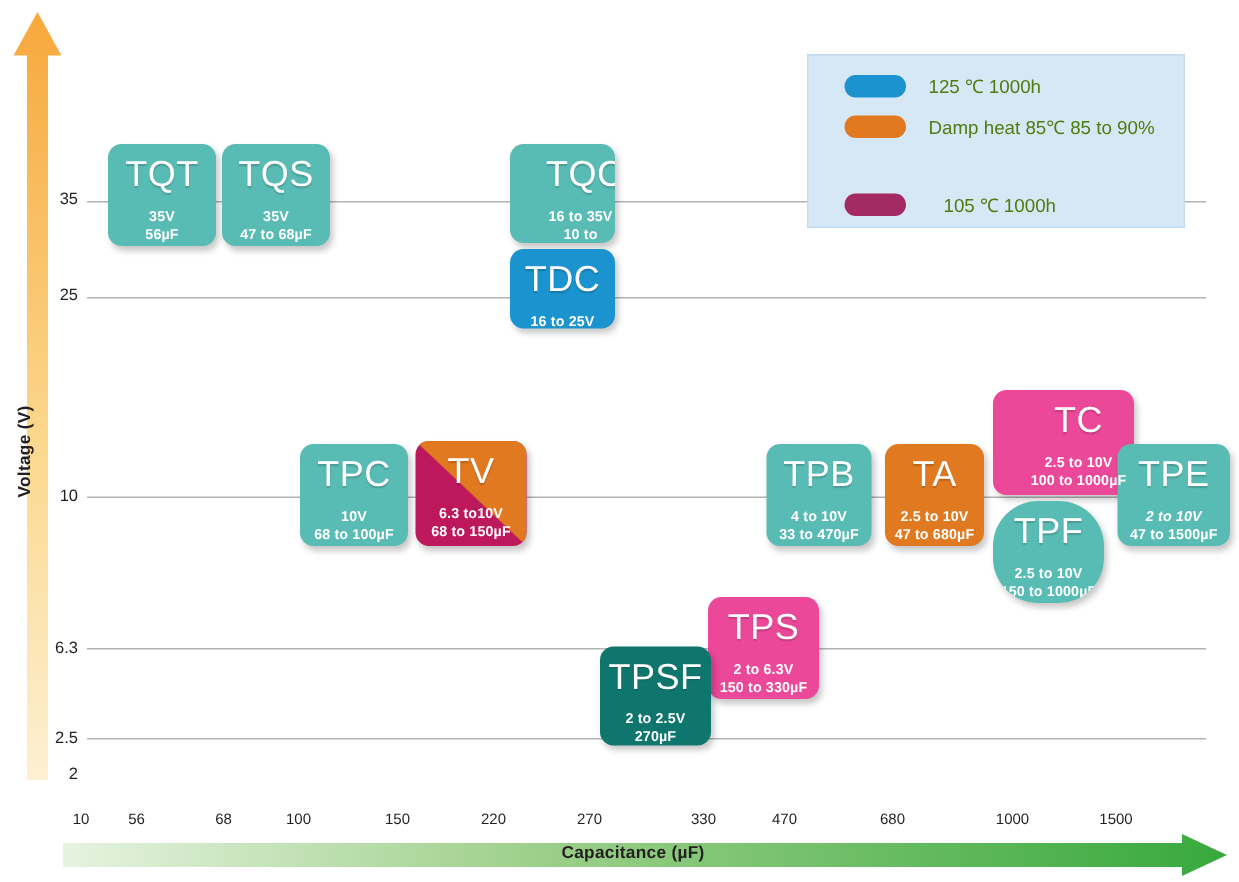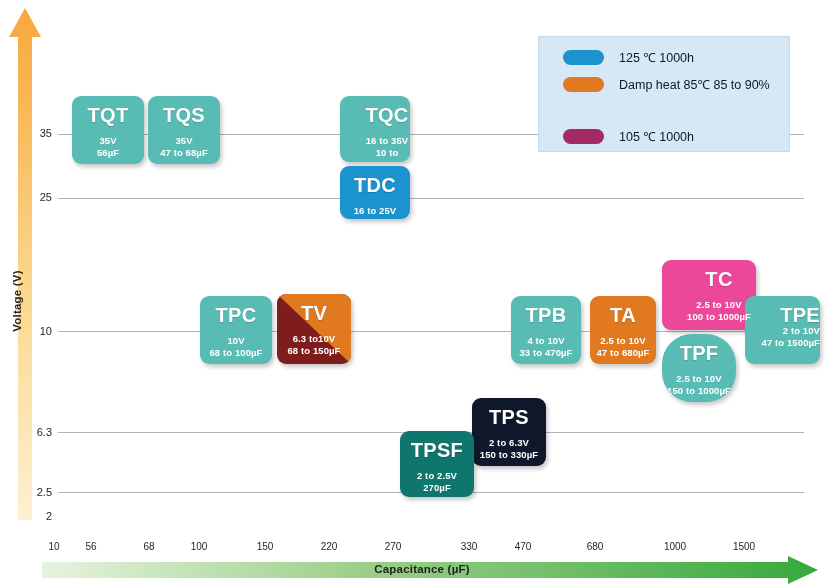--- a/index.html
+++ b/index.html
@@ -48,21 +48,21 @@
     position:absolute;
     border-radius:9px;
     box-shadow:2px 3px 4px rgba(0,0,0,0.22);
     color:#ffffff;
     text-align:center;
     overflow:hidden;
     box-sizing:border-box;
   }
   .pbox .pname{
     position:relative;z-index:2;
-    font-size:20px;font-weight:bold;
+    font-size:24px;font-weight:normal;
     line-height:1;
     letter-spacing:0.3px;
     text-shadow:0 1px 1px rgba(0,0,0,0.18);
   }
   .pbox .pspec{
     position:relative;z-index:2;
     font-size:9.5px;font-weight:bold;line-height:12px;
     letter-spacing:0.1px;
   }
   .pbox .diag{
@@ -78,21 +78,21 @@
   }
   .legend-row{
     position:absolute;
     display:flex;align-items:center;
   }
   .legend-swatch{
     width:41px;height:15px;border-radius:8px;flex:none;
   }
   .legend-label{
     margin-left:15px;
-    font-size:12.5px;color:#0f172a;white-space:nowrap;
+    font-size:12.5px;color:#4d7c0f;white-space:nowrap;
   }
 </style>
 </head>
 <body>
 
 <div id="root">
 
   <div class="yaxis-arrow">
     <svg width="34" height="512" viewBox="0 0 34 512" xmlns="http://www.w3.org/2000/svg">
       <defs>
@@ -169,21 +169,21 @@
       <div class="pbox" style="left: 340px; top: 166px; width: 70px; height: 53px; background: rgb(27, 147, 206);">
         <div class="pname" style="margin-top: 9px;">TDC</div>
         <div class="pspec" style="margin-top: 10px;">16 to 25V</div>
         <div class="pspec">15 to 220µF</div>
       </div>
       <div class="pbox" style="left: 200px; top: 296px; width: 72px; height: 68px; background: rgb(89, 188, 180);">
         <div class="pname" style="margin-top: 9px;">TPC</div>
         <div class="pspec" style="margin-top: 10px;">10V</div>
         <div class="pspec">68 to 100µF</div>
       </div>
-      <div class="pbox" style="left: 277px; top: 294px; width: 74px; height: 70px; background: #7f1d1d;">
+      <div class="pbox" style="left: 277px; top: 294px; width: 74px; height: 70px; background: #be185d;">
         <div class="diag" style="background: linear-gradient(to left bottom, rgb(224, 121, 31) 0%, rgb(224, 121, 31) 49.5%, rgba(0, 0, 0, 0) 50.5%, rgba(0, 0, 0, 0) 100%);"></div>
         <div class="pname" style="margin-top: 9px;">TV</div>
         <div class="pspec" style="margin-top: 10px;">6.3 to10V</div>
         <div class="pspec">68 to 150µF</div>
       </div>
       <div class="pbox" style="left: 511px; top: 296px; width: 70px; height: 68px; background: rgb(89, 188, 180);">
         <div class="pname" style="margin-top: 9px;">TPB</div>
         <div class="pspec" style="margin-top: 10px;">4 to 10V</div>
         <div class="pspec">33 to 470µF</div>
       </div>
@@ -195,45 +195,45 @@
       <div class="pbox" style="left: 662px; top: 260px; width: 94px; height: 70px; background: #ec4899; padding-left: 20px;">
         <div class="pname" style="margin-top: 9px;">TC</div>
         <div class="pspec" style="margin-top: 10px;">2.5 to 10V</div>
         <div class="pspec">100 to 1000µF</div>
       </div>
       <div class="pbox" style="left: 662px; top: 334px; width: 74px; height: 68px; background: rgb(89, 188, 180); border-radius: 30px;">
         <div class="pname" style="margin-top: 9px;">TPF</div>
         <div class="pspec" style="margin-top: 10px;">2.5 to 10V</div>
         <div class="pspec">150 to 1000µF</div>
       </div>
-      <div class="pbox" style="left: 745px; top: 296px; width: 75px; height: 68px; background: rgb(89, 188, 180); text-align: right;">
+      <div class="pbox" style="left: 745px; top: 296px; width: 75px; height: 68px; background: rgb(89, 188, 180);">
         <div class="pname" style="margin-top: 9px;">TPE</div>
-        <div class="pspec" style="">2 to 10V</div>
+        <div class="pspec" style="margin-top: 10px; font-style: italic;">2 to 10V</div>
         <div class="pspec">47 to 1500µF</div>
       </div>
-      <div class="pbox" style="left: 472px; top: 398px; width: 74px; height: 68px; background: #0f172a;">
+      <div class="pbox" style="left: 472px; top: 398px; width: 74px; height: 68px; background: #ec4899;">
         <div class="pname" style="margin-top: 9px;">TPS</div>
         <div class="pspec" style="margin-top: 10px;">2 to 6.3V</div>
         <div class="pspec">150 to 330µF</div>
       </div>
       <div class="pbox" style="left: 400px; top: 431px; width: 74px; height: 66px; background: #0f766e;">
         <div class="pname" style="margin-top: 9px;">TPSF</div>
         <div class="pspec" style="margin-top: 10px;">2 to 2.5V</div>
         <div class="pspec">270µF</div>
       </div>
     </div>
 
   <div class="legend" id="legend" style="left:538px;top:36px;width:252px;height:116px;">
       <div class="legend-row" style="left: 24px; top: 12px;">
         <div class="legend-swatch" style="background: rgb(27, 147, 206);"></div>
         <div class="legend-label">125 ℃ 1000h</div>
       </div>
       <div class="legend-row" style="left: 24px; top: 39px;">
         <div class="legend-swatch" style="background: rgb(224, 121, 31);"></div>
         <div class="legend-label">Damp heat 85℃ 85 to 90%</div>
       </div>
-      <div class="legend-row" style="left: 24px; top: 91px;">
+      <div class="legend-row" style="left: 24px; top: 91px; gap: 10px;">
         <div class="legend-swatch" style="background: rgb(163, 42, 99);"></div>
         <div class="legend-label">105 ℃ 1000h</div>
       </div>
     </div>
 
 </div>
 
 </body></html>

